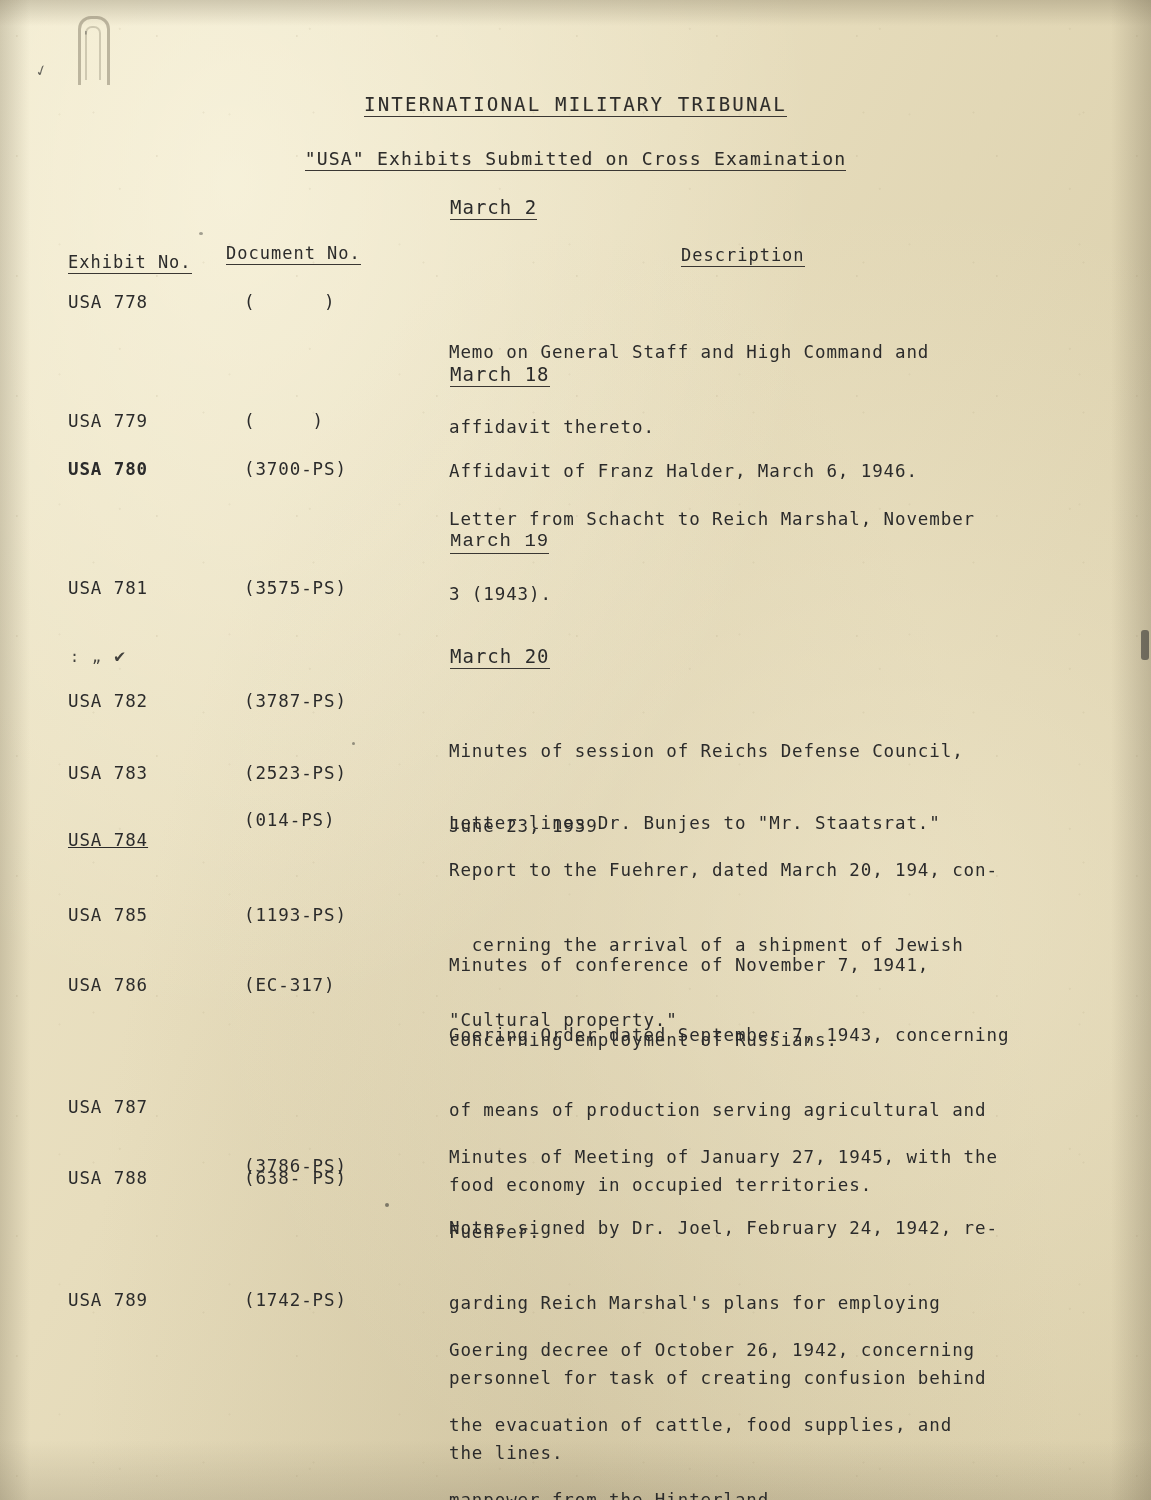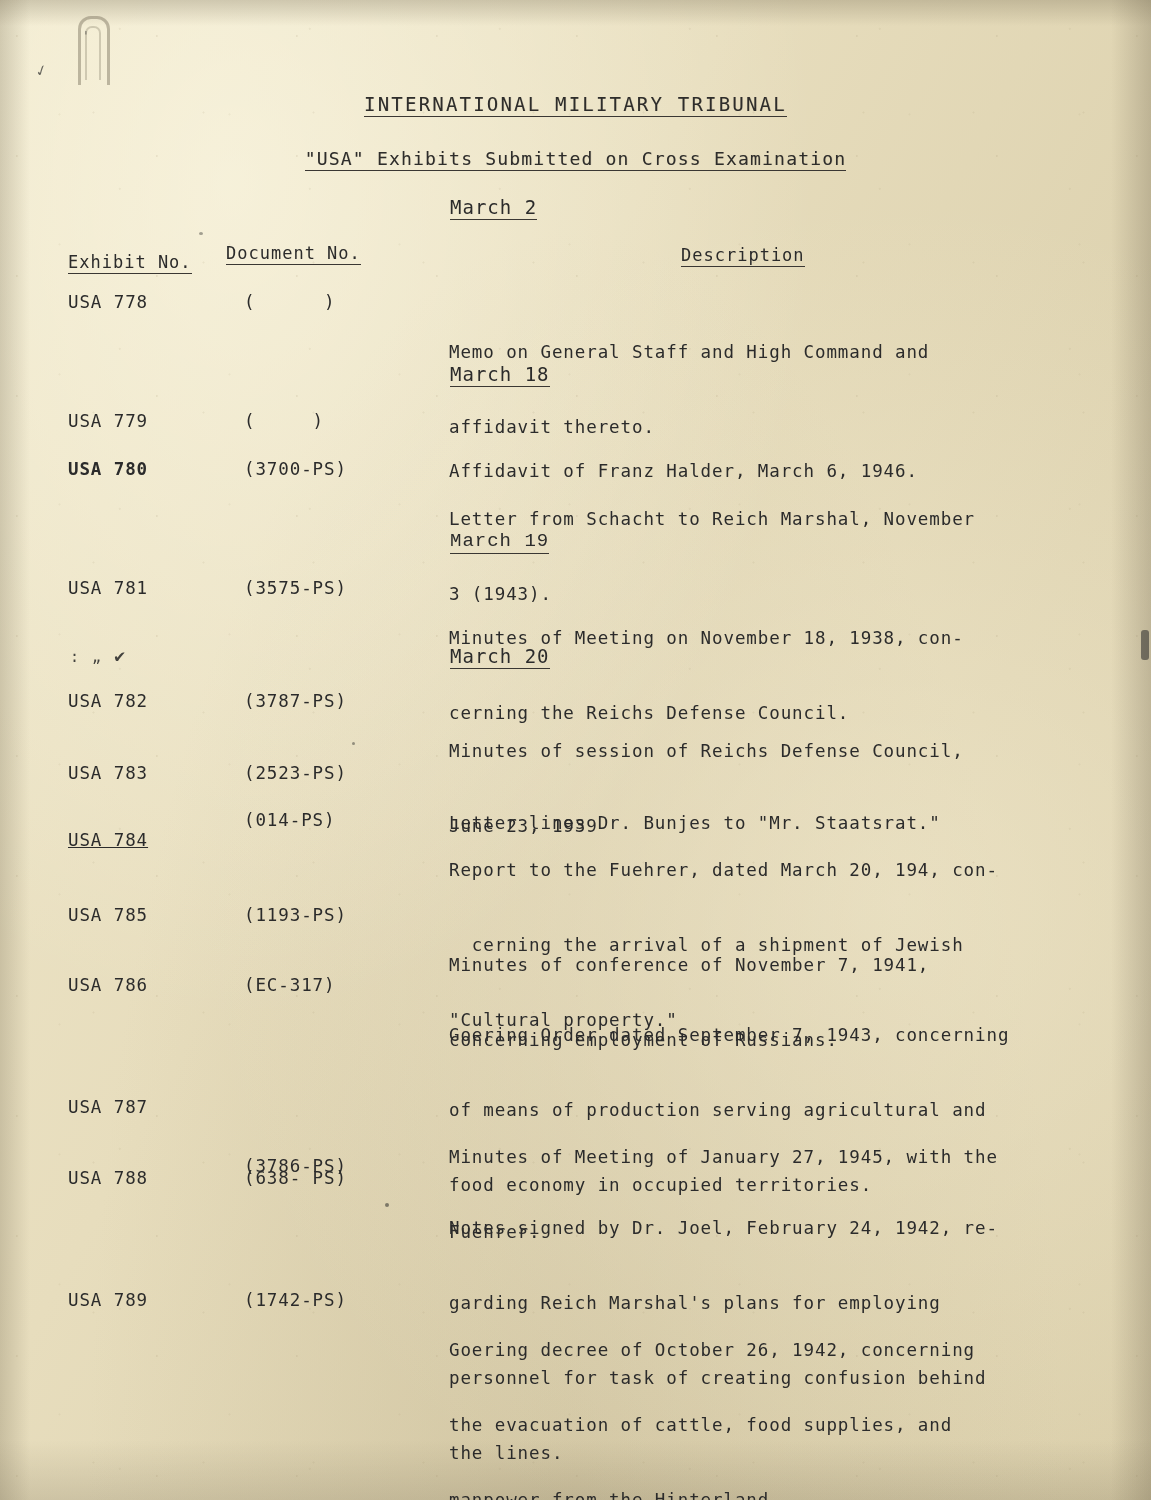--- a/index.html
+++ b/index.html
@@ -209,24 +209,20 @@
 
     <div class="row c-exh" style="top:457px;font-weight:bold;">USA 780</div>
     <div class="row c-doc" style="top:457px;">(3700-PS)</div>
     <div class="row c-desc" style="top:457px;">
       <span class="ind">Letter from Schacht to Reich Marshal, November</span>
       <span class="ind">3 (1943).</span>
     </div>
 
     <div class="row c-exh" style="top:576px;">USA 781</div>
     <div class="row c-doc" style="top:576px;">(3575-PS)</div>
-    <div class="row c-desc" style="top:576px;">
-      <span class="ind">Minutes of Meeting on November 18, 1938, con-</span>
-      <span class="ind">cerning the Reichs Defense Council.</span>
-    </div>
 
     <div class="row c-exh" style="top:689px;">USA 782</div>
     <div class="row c-doc" style="top:689px;">(3787-PS)</div>
     <div class="row c-desc" style="top:689px;">
       <span class="ind">Minutes of session of Reichs Defense Council,</span>
       <span class="ind">June 23, 1939</span>
     </div>
 
     <div class="row c-exh" style="top:761px;">USA 783</div>
     <div class="row c-doc" style="top:761px;">(2523-PS)</div>

